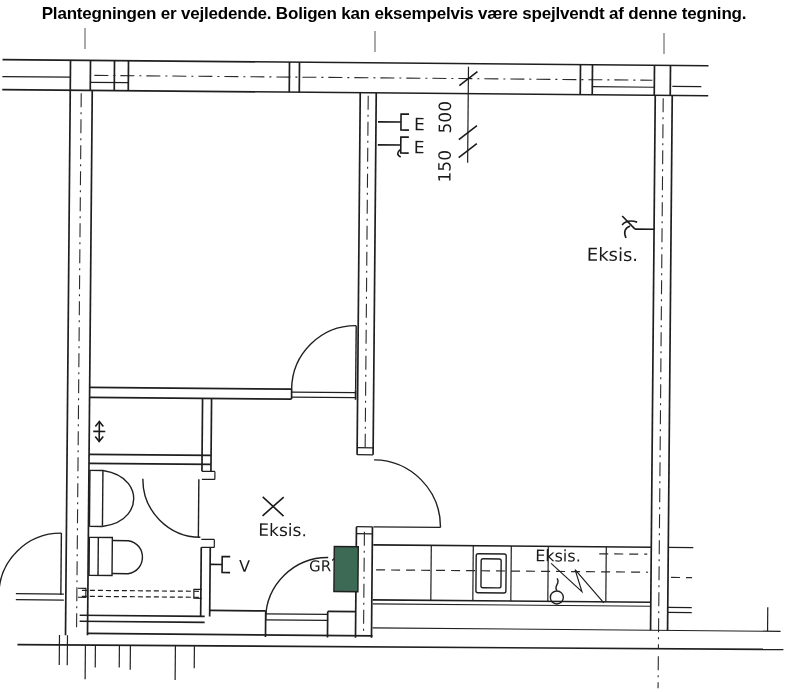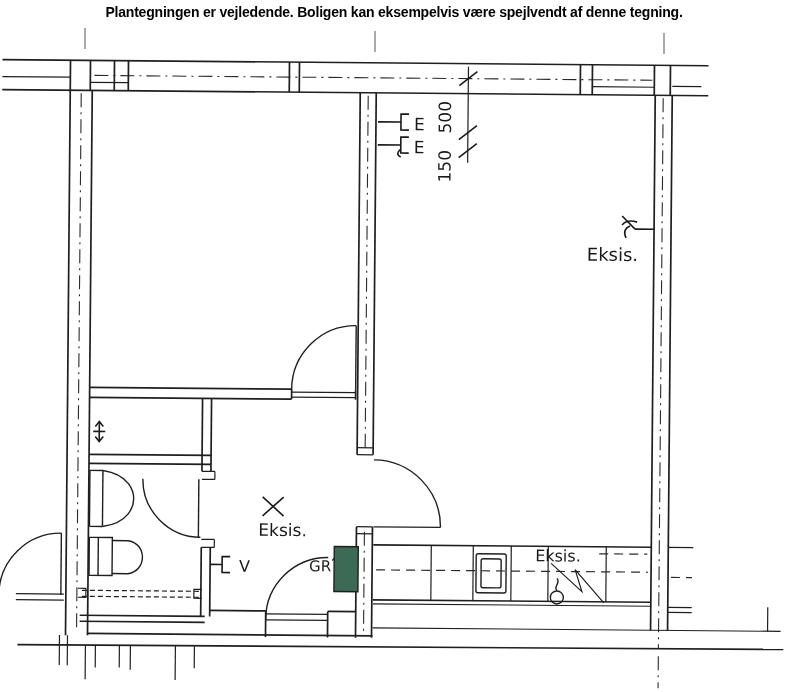--- a/index.html
+++ b/index.html
@@ -1,19 +1,19 @@
 <!DOCTYPE html>
 <html><head>
 <meta charset="utf-8">
 <style>
   html,body{margin:0;padding:0;background:#fff;}
   #stage{position:relative;width:788px;height:692px;background:#ffffff;overflow:hidden;
          font-family:"Liberation Sans",sans-serif;}
   #disclaimer{position:absolute;left:0;top:4px;width:788px;text-align:center;
-    font-family:"Liberation Sans",sans-serif;font-weight:bold;font-size:14px;
+    font-family:"Liberation Sans",sans-serif;font-weight:bold;font-size:17px;
     letter-spacing:-0.2px;color:#000;}
   svg{position:absolute;left:0;top:0;}
   svg text{font-family:"DejaVu Sans",sans-serif;fill:#1a1a1a;}
   .wall{stroke:#1f1f1f;stroke-width:1.7;fill:none;}
   .thin{stroke:#1f1f1f;stroke-width:1.2;fill:none;}
   .cl{stroke:#2a2a2a;stroke-width:1.1;fill:none;stroke-dasharray:14 5 2 5;}
   .dash{stroke:#2a2a2a;stroke-width:1.2;fill:none;stroke-dasharray:9 6;}
   .fix{stroke:#1f1f1f;stroke-width:1.4;fill:none;}
   .sym{stroke:#1a1a1a;stroke-width:1.6;fill:none;}
 </style>

